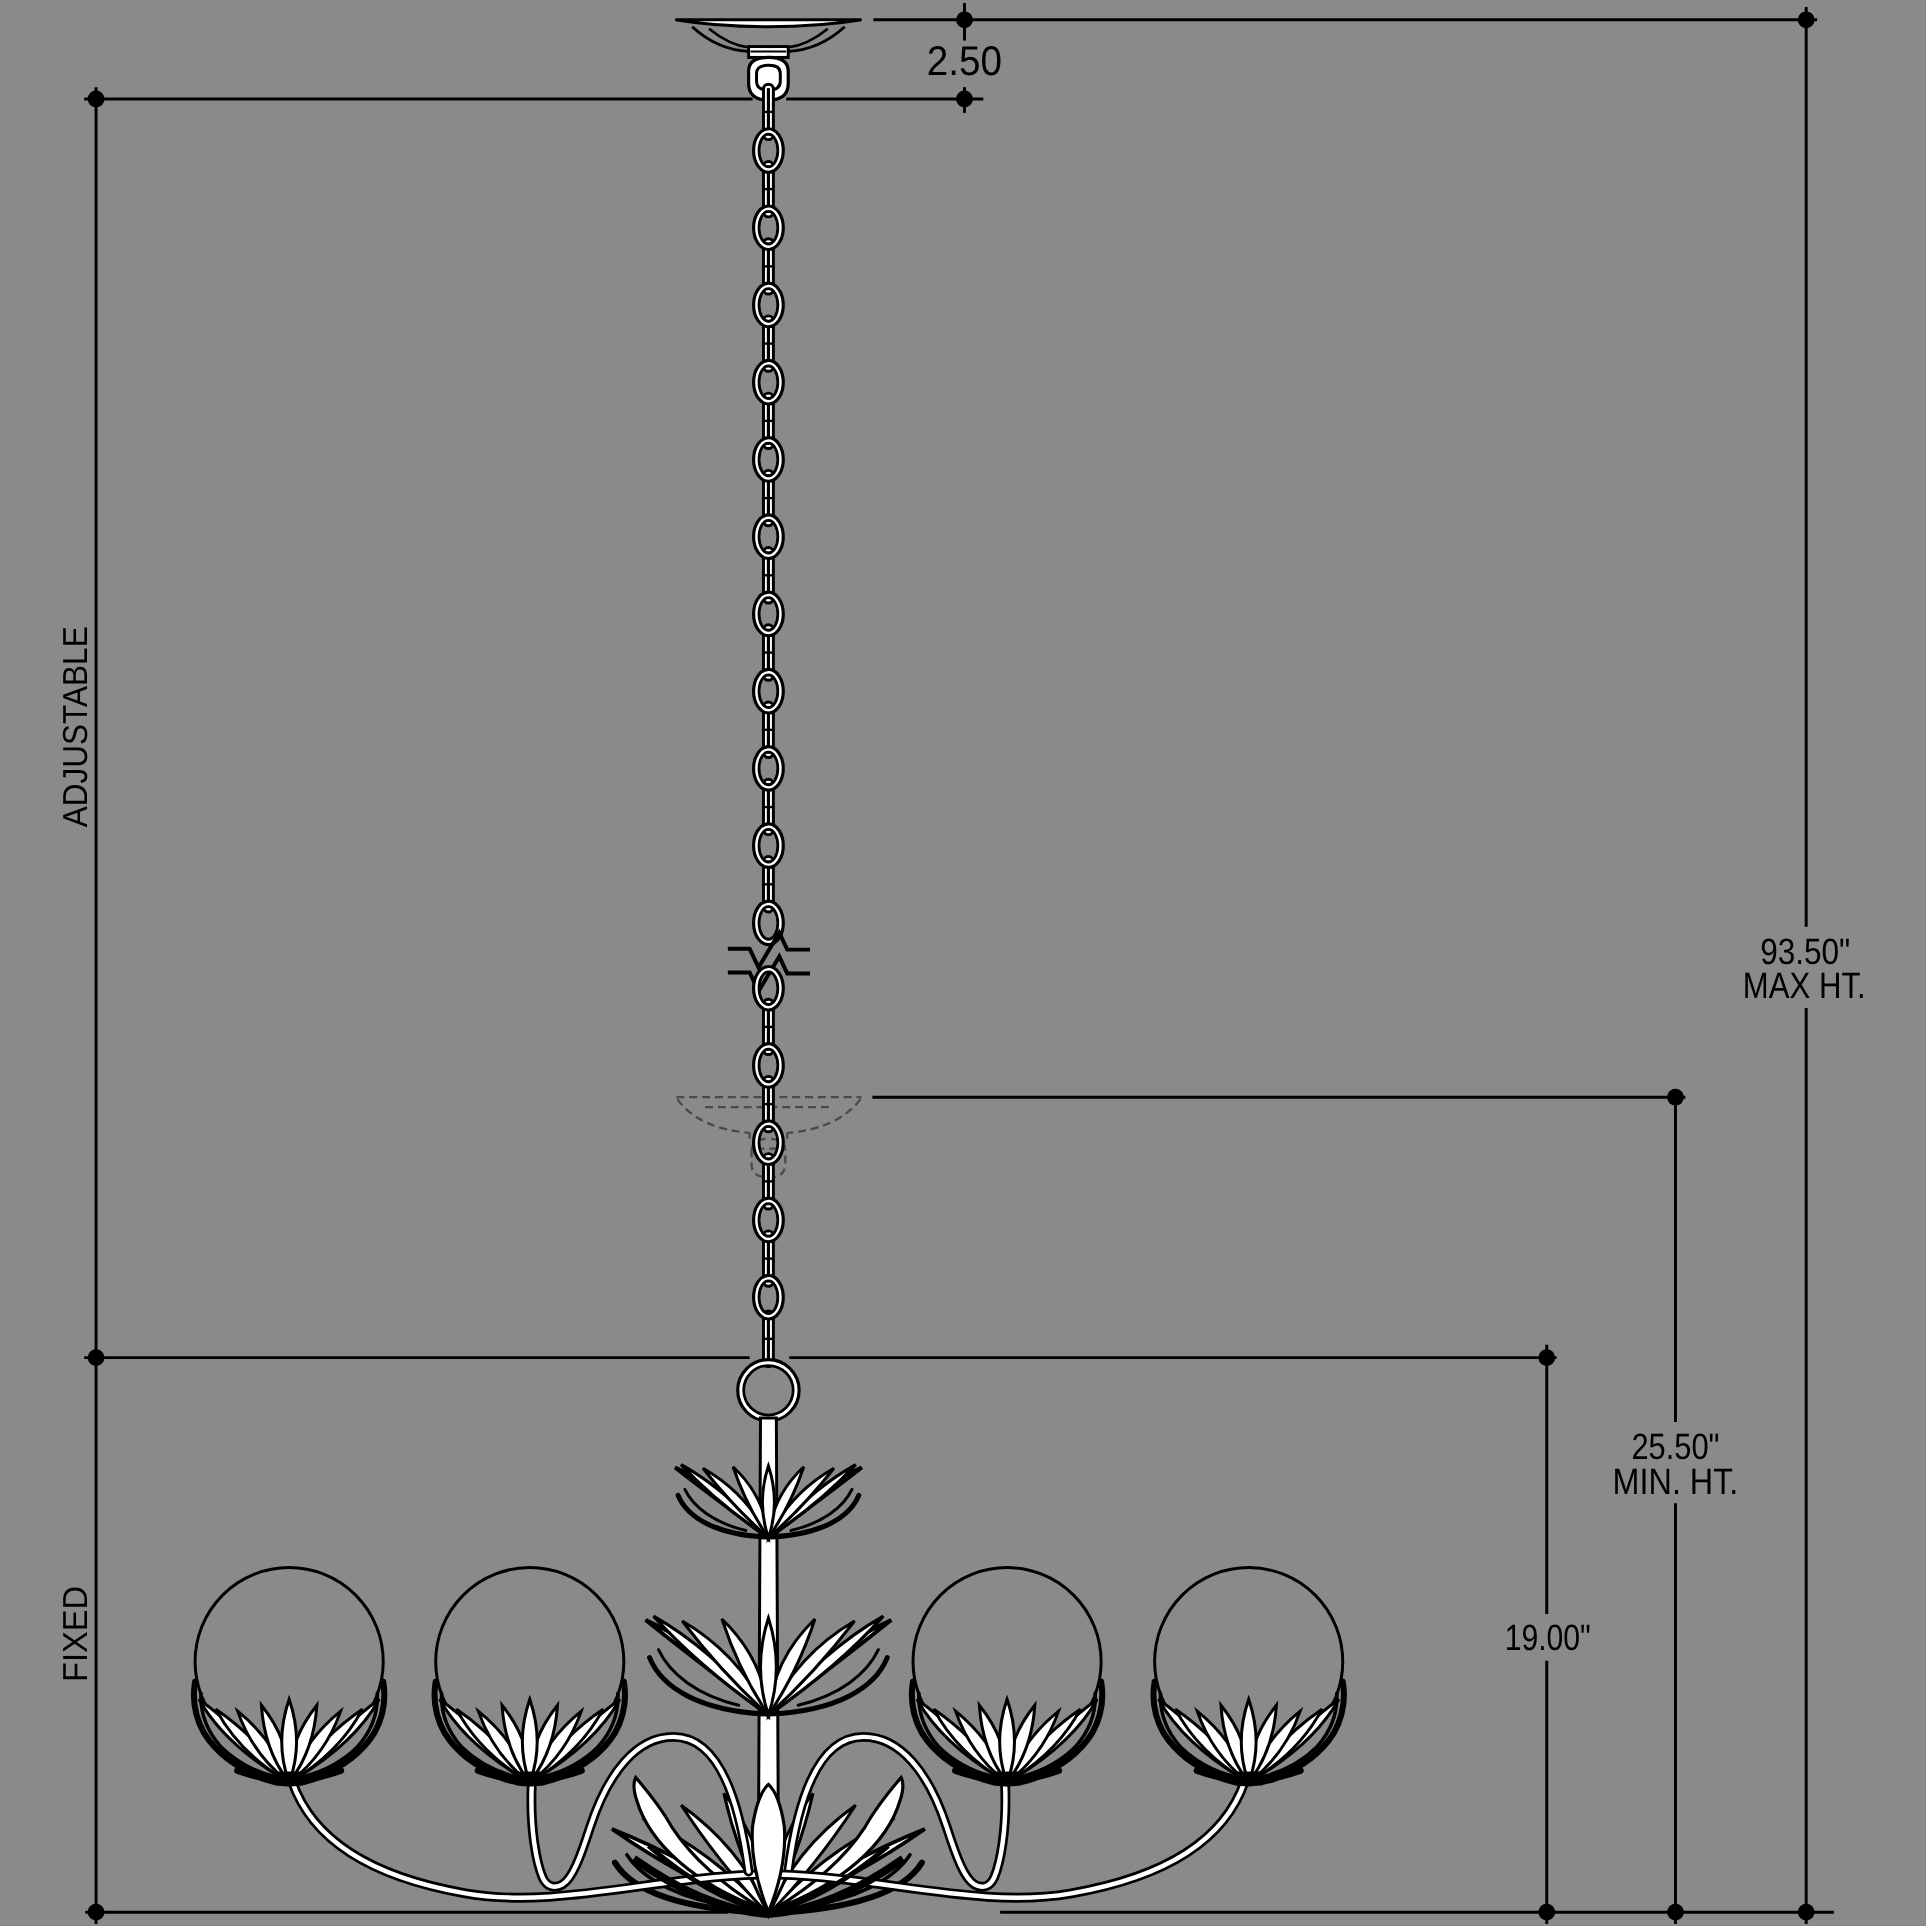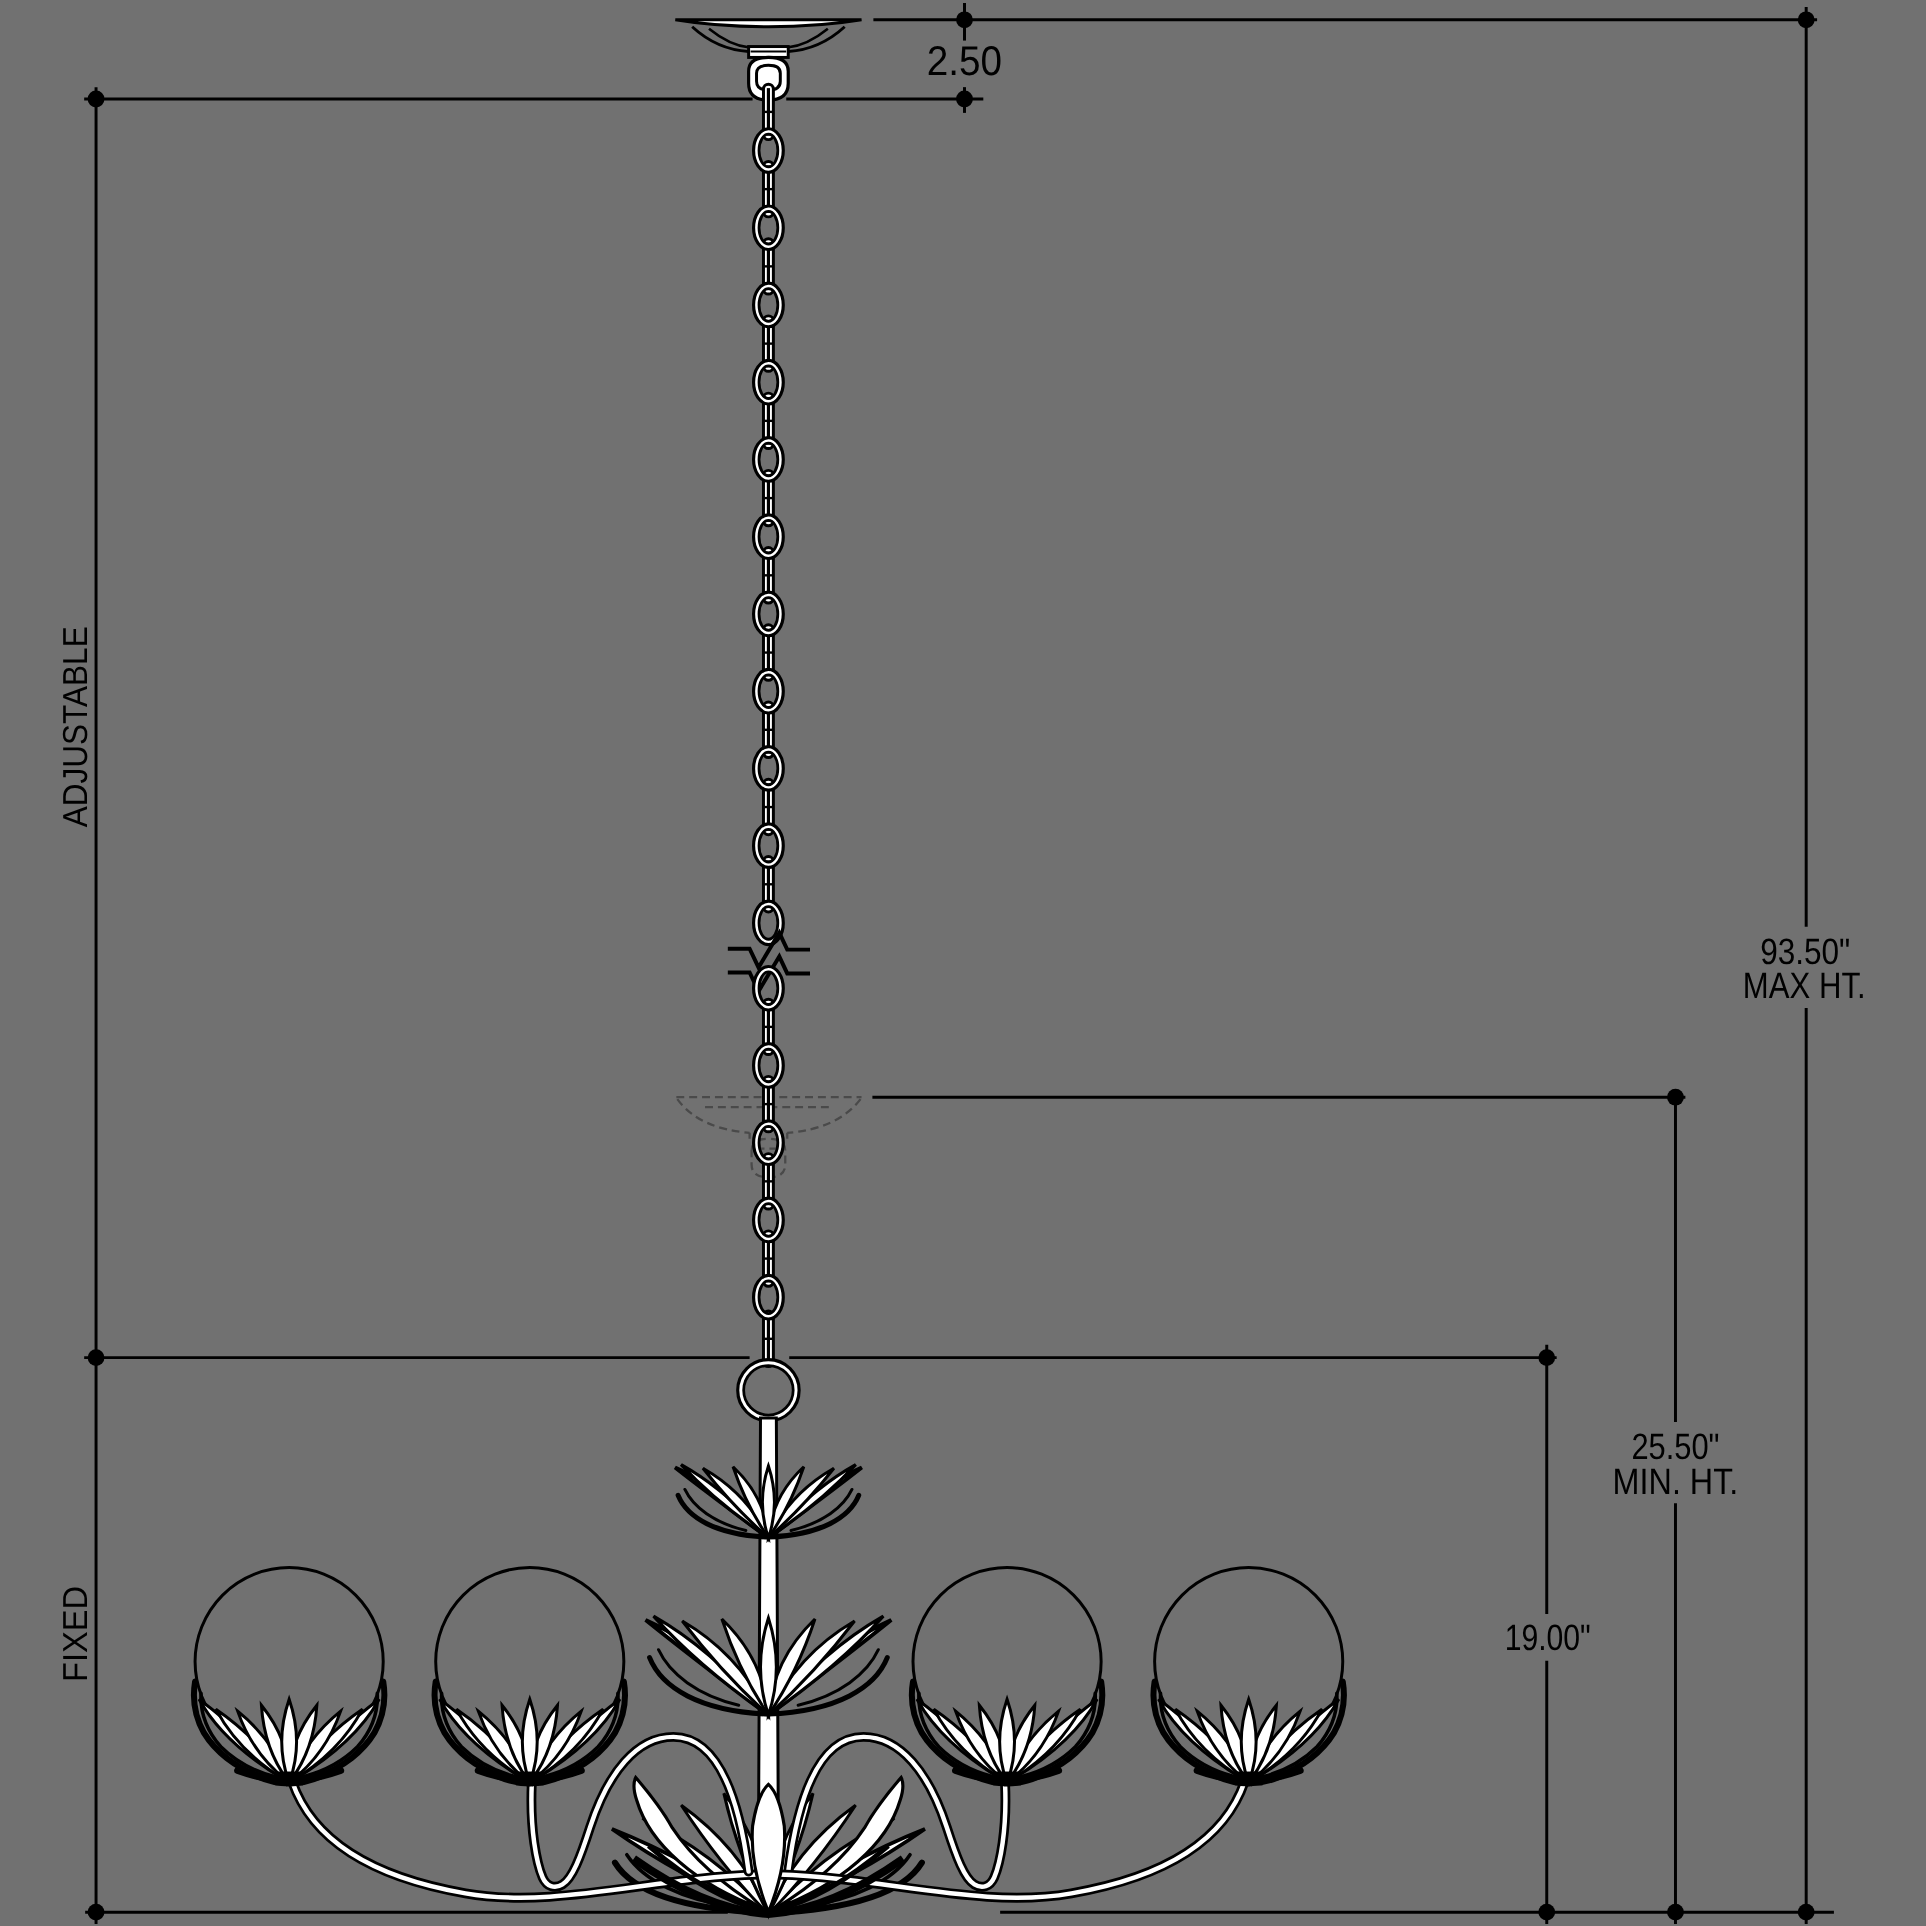--- a/index.html
+++ b/index.html
@@ -1,16 +1,16 @@
 <!DOCTYPE html>
 <html><head>
 <meta charset="utf-8">
 <style>
   html,body{margin:0;padding:0;background:#ffffff;}
-  .page{position:relative;width:1927px;height:1927px;background:#8b5cf6;overflow:hidden;filter:grayscale(1);}
+  .page{position:relative;width:1927px;height:1927px;background:#0ea5e9;overflow:hidden;filter:grayscale(1);}
   svg{display:block;shape-rendering:geometricPrecision;text-rendering:geometricPrecision;}
   .dim-text{font-family:"Liberation Sans", sans-serif;font-size:37px;fill:#000000;}
   .label-text{font-size:35px;}
   .dim-text-big{font-family:"Liberation Sans", sans-serif;font-size:42px;fill:#000000;}
 </style>
 </head>
 <body>
 
 <div class="page">
 <svg width="1927" height="1927" viewBox="0 0 1946 1946">

